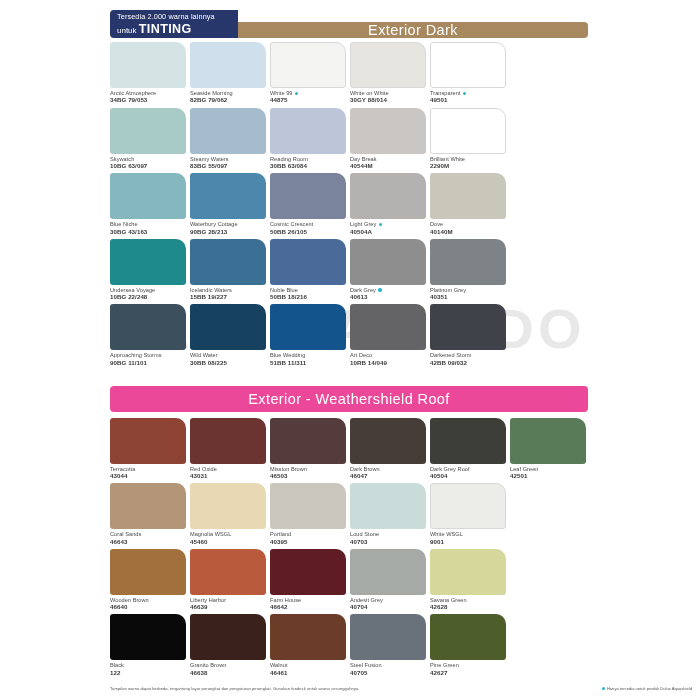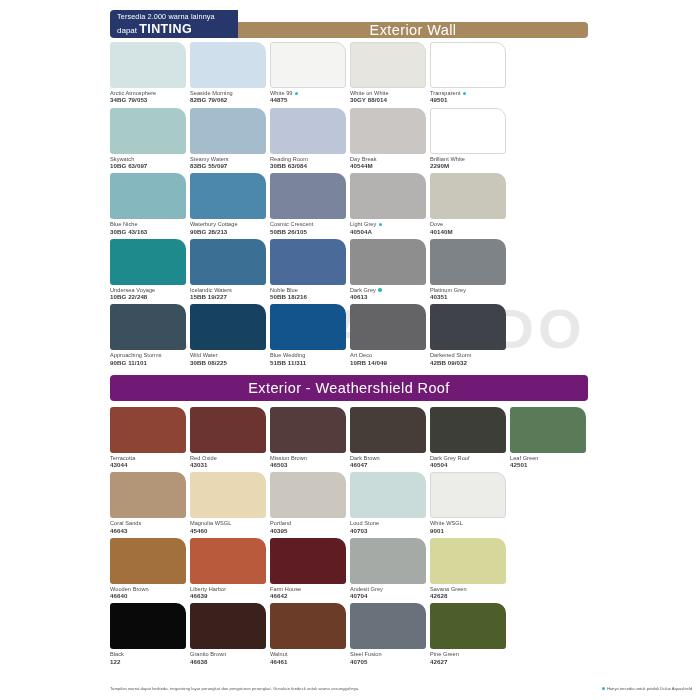--- a/index.html
+++ b/index.html
@@ -89,29 +89,29 @@
     justify-content: center;
     font-size: 14.5px;
     letter-spacing: .4px;
     border-radius: 0 4px 4px 0;
   }
 
   
   .section-bar-full {
     width: 478px;
     height: 26px;
-    background: #701a75;
+    background: #ec4899;
     color: #ffffff;
     display: flex;
     align-items: center;
     justify-content: center;
     font-size: 14.5px;
     letter-spacing: .4px;
     border-radius: 4px;
-    margin-top: 9px;
+    margin-top: 20px;
     margin-bottom: 6px;
   }
 
   
   .swatch-row {
     display: flex;
     gap: 0px;
     margin-top: 4px;
   }
   .swatch-cell {
@@ -191,23 +191,23 @@
 
 <div id="sheet">
 
   <div class="watermark">JAYA CAT INDO</div>
 
   <div class="content">
 
     <div class="banner-row">
       <div class="tint-badge">
         <span class="l1">Tersedia 2.000 warna lainnya</span>
-        <span class="l2"><span>dapat </span><b>TINTING</b></span>
+        <span class="l2"><span>untuk </span><b>TINTING</b></span>
       </div>
-      <div class="section-bar">Exterior Wall</div>
+      <div class="section-bar">Exterior Dark</div>
     </div>
 
     <div id="sections-host">
         <div class="swatch-row">
           <div class="swatch-cell">
             <div class="chip" style="background: rgb(212, 227, 228);"></div>
             <div class="labels">
               <div class="cname">Arctic Atmosphere</div>
               <div class="ccode">34BG 79/053</div>
             </div>

